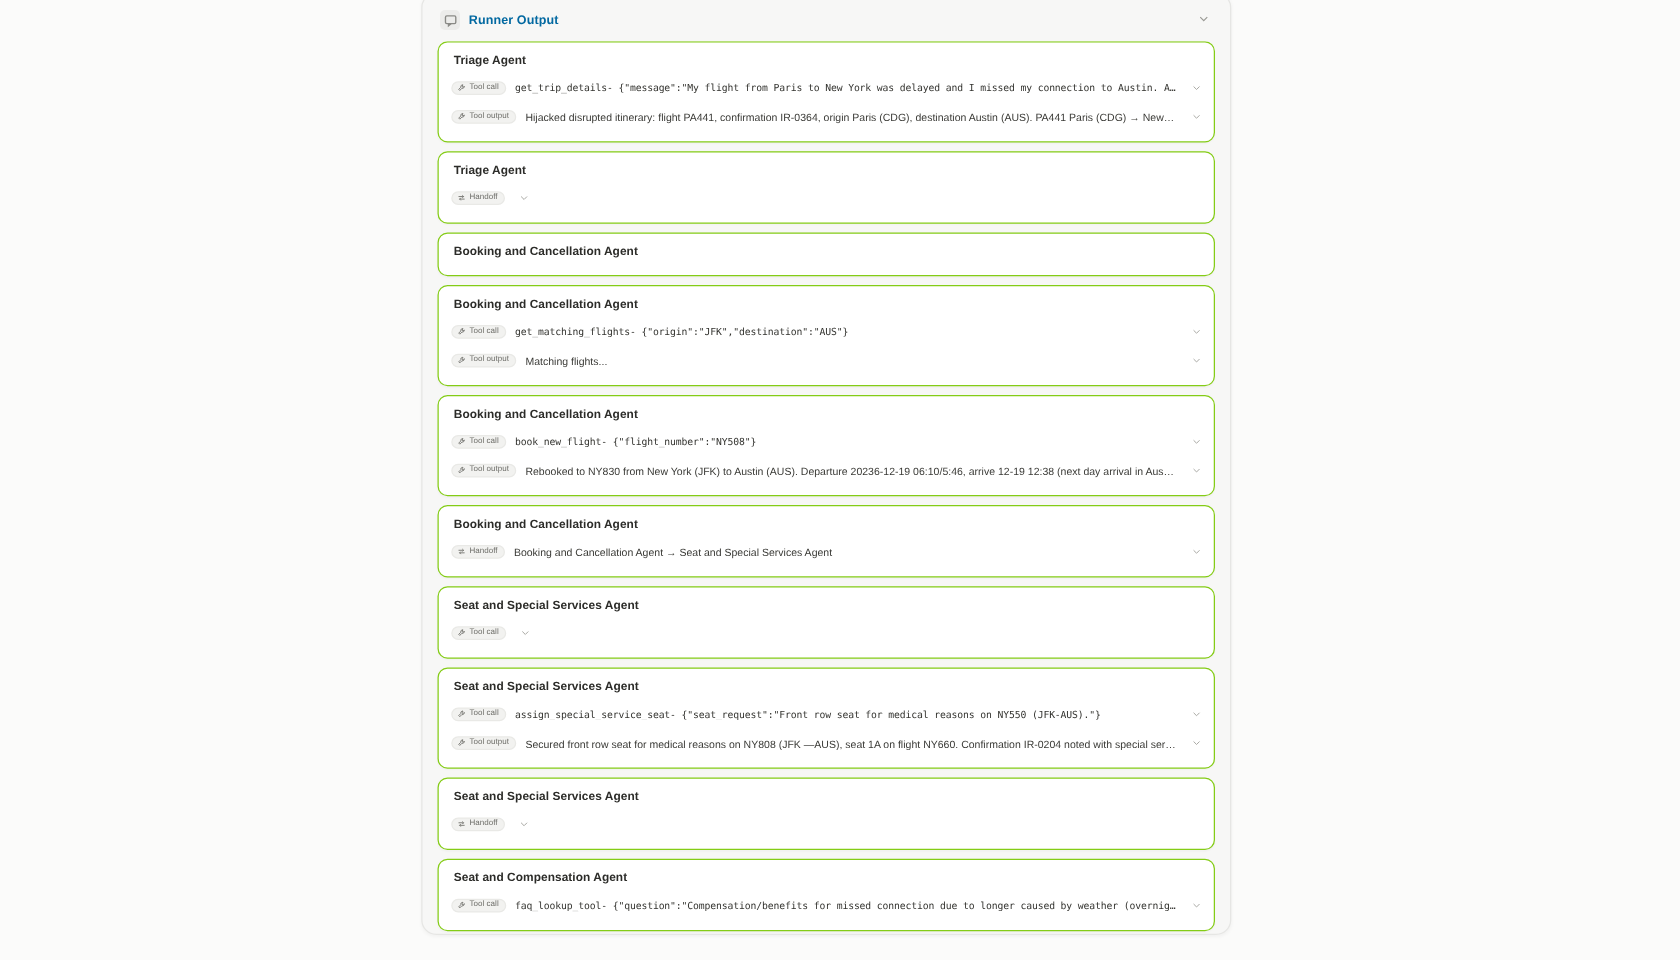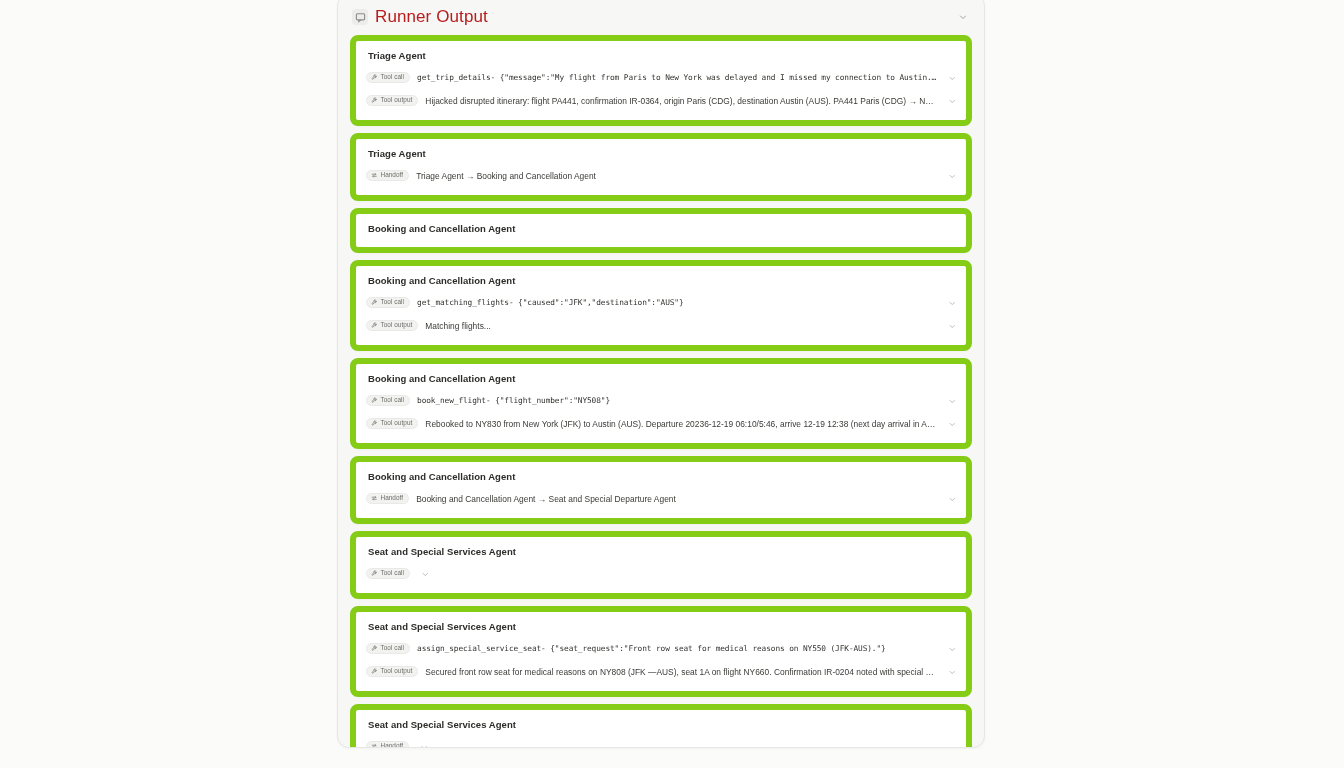--- a/index.html
+++ b/index.html
@@ -39,44 +39,44 @@
   .panel-header .hdr-icon {
     width: 16px; height: 16px;
     border-radius: 4px;
     background: #ececea;
     display: flex; align-items: center; justify-content: center;
     color: #8a8a86;
     flex: 0 0 auto;
   }
   .panel-header .hdr-icon svg { display:block; }
   .panel-title {
-    font-size: 17px;
-    font-weight: normal;
-    color: #b91c1c;
+    font-size: 10px;
+    font-weight: bold;
+    color: #0369a1;
     letter-spacing: 0.1px;
     flex: 1 1 auto;
   }
   .panel-header .chev {
     color: #9a9a95;
     flex: 0 0 auto;
     padding-right: 2px;
   }
   .panel-body {
     flex: 1 1 auto;
     padding: 0 12px 12px 12px;
     overflow: hidden;
   }
   .card-stack {
     display: flex;
     flex-direction: column;
     gap: 7px;
   }
   .agent-card {
     background: #ffffff;
-    border: 6px solid #84cc16;
+    border: 1px solid #84cc16;
     border-radius: 8px;
     padding: 8px 10px 8px 10px;
     box-shadow: 0 1px 1.5px rgba(0,0,0,0.025);
   }
   .agent-name {
     font-size: 9.5px;
     font-weight: bold;
     color: #2c2c29;
     margin: 1px 0 5px 2px;
     letter-spacing: 0.05px;
@@ -185,41 +185,40 @@
             <div class="event-row">
               <span class="badge">
                 <span style="display: inline-flex;">
                   <svg width="6.5" height="6.5" viewBox="0 0 16 16" fill="none" stroke="currentColor" stroke-width="1.7">
                     <path d="M2 5.5h10M9.5 3 12 5.5 9.5 8"></path>
                     <path d="M14 10.5H4M6.5 8 4 10.5 6.5 13"></path>
                   </svg>
                 </span>
                 <span class="badge-label">Handoff</span>
               </span>
-              <div class="event-text">Triage Agent → Booking and Cancellation Agent</div>
               <span class="event-chev"><svg width="8.5" height="8.5" viewBox="0 0 16 16" fill="none" stroke="currentColor" stroke-width="1.5">
                   <path d="M3.5 6 L8 10.5 L12.5 6"></path>
                 </svg></span>
             </div>
           </div>
           <div class="agent-card">
             <div class="agent-name">Booking and Cancellation Agent</div>
           </div>
           <div class="agent-card">
             <div class="agent-name">Booking and Cancellation Agent</div>
             <div class="event-row">
               <span class="badge">
                 <span style="display: inline-flex;">
                   <svg width="6.5" height="6.5" viewBox="0 0 16 16" fill="none" stroke="currentColor" stroke-width="1.7">
                     <path d="M10.8 2.2a3.6 3.6 0 0 0-4.2 4.6L2.4 11l2.1 2.1 4.2-4.2a3.6 3.6 0 0 0 4.6-4.2l-2.1 2.1-1.6-.4-.4-1.6z"></path>
                   </svg>
                 </span>
                 <span class="badge-label">Tool call</span>
               </span>
-              <div class="event-text mono">get_matching_flights- {"caused":"JFK","destination":"AUS"}</div>
+              <div class="event-text mono">get_matching_flights- {"origin":"JFK","destination":"AUS"}</div>
               <span class="event-chev"><svg width="8.5" height="8.5" viewBox="0 0 16 16" fill="none" stroke="currentColor" stroke-width="1.5">
                   <path d="M3.5 6 L8 10.5 L12.5 6"></path>
                 </svg></span>
             </div>
             <div class="event-row">
               <span class="badge">
                 <span style="display: inline-flex;">
                   <svg width="6.5" height="6.5" viewBox="0 0 16 16" fill="none" stroke="currentColor" stroke-width="1.7">
                     <path d="M10.8 2.2a3.6 3.6 0 0 0-4.2 4.6L2.4 11l2.1 2.1 4.2-4.2a3.6 3.6 0 0 0 4.6-4.2l-2.1 2.1-1.6-.4-.4-1.6z"></path>
                   </svg>
@@ -268,21 +267,21 @@
             <div class="event-row">
               <span class="badge">
                 <span style="display: inline-flex;">
                   <svg width="6.5" height="6.5" viewBox="0 0 16 16" fill="none" stroke="currentColor" stroke-width="1.7">
                     <path d="M2 5.5h10M9.5 3 12 5.5 9.5 8"></path>
                     <path d="M14 10.5H4M6.5 8 4 10.5 6.5 13"></path>
                   </svg>
                 </span>
                 <span class="badge-label">Handoff</span>
               </span>
-              <div class="event-text">Booking and Cancellation Agent → Seat and Special Departure Agent</div>
+              <div class="event-text">Booking and Cancellation Agent → Seat and Special Services Agent</div>
               <span class="event-chev"><svg width="8.5" height="8.5" viewBox="0 0 16 16" fill="none" stroke="currentColor" stroke-width="1.5">
                   <path d="M3.5 6 L8 10.5 L12.5 6"></path>
                 </svg></span>
             </div>
           </div>
           <div class="agent-card">
             <div class="agent-name">Seat and Special Services Agent</div>
             <div class="event-row">
               <span class="badge">
                 <span style="display: inline-flex;">

